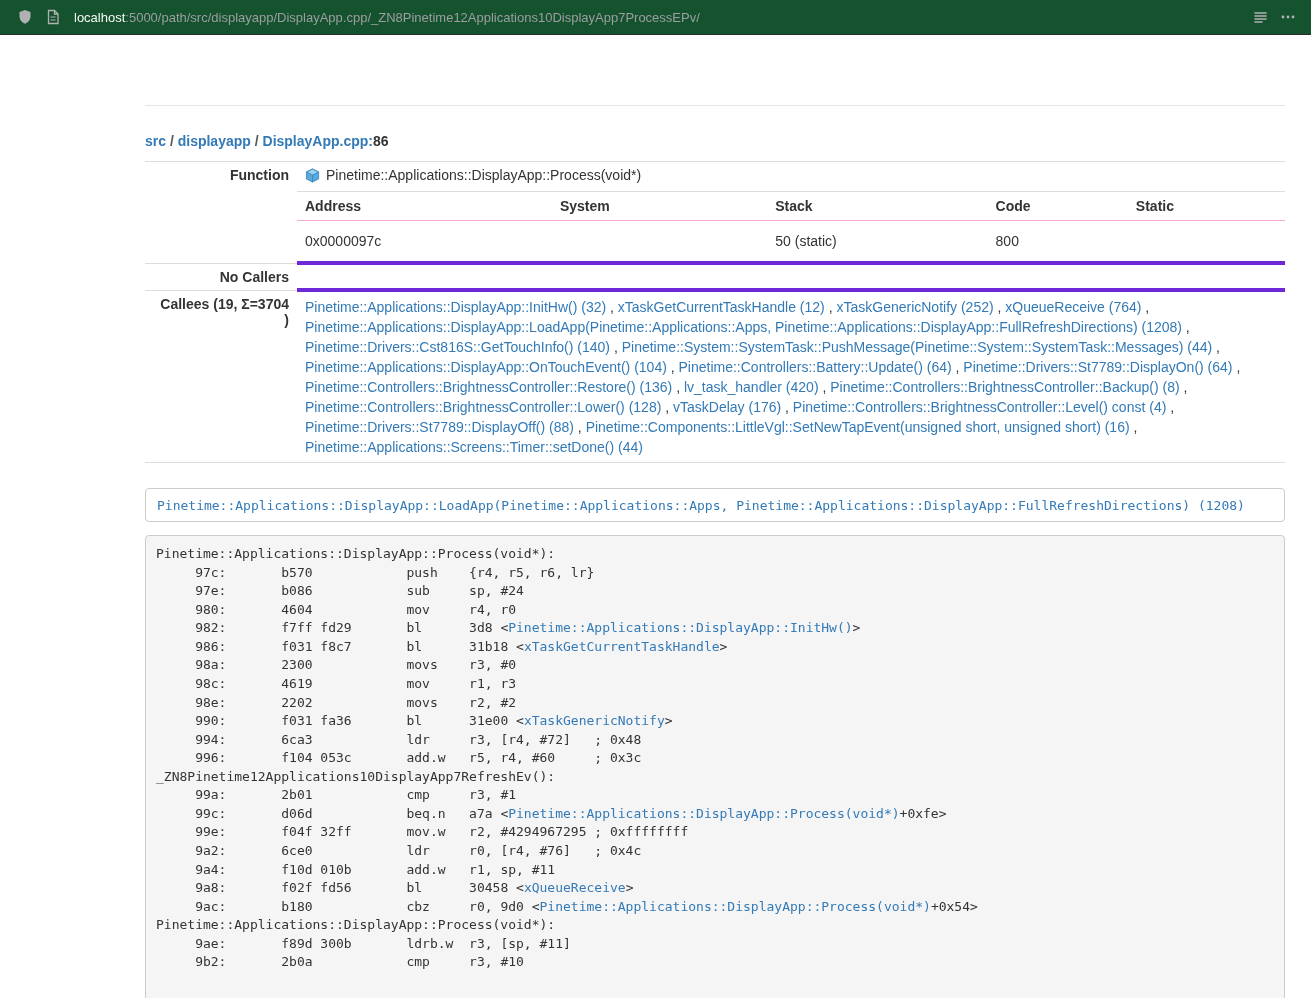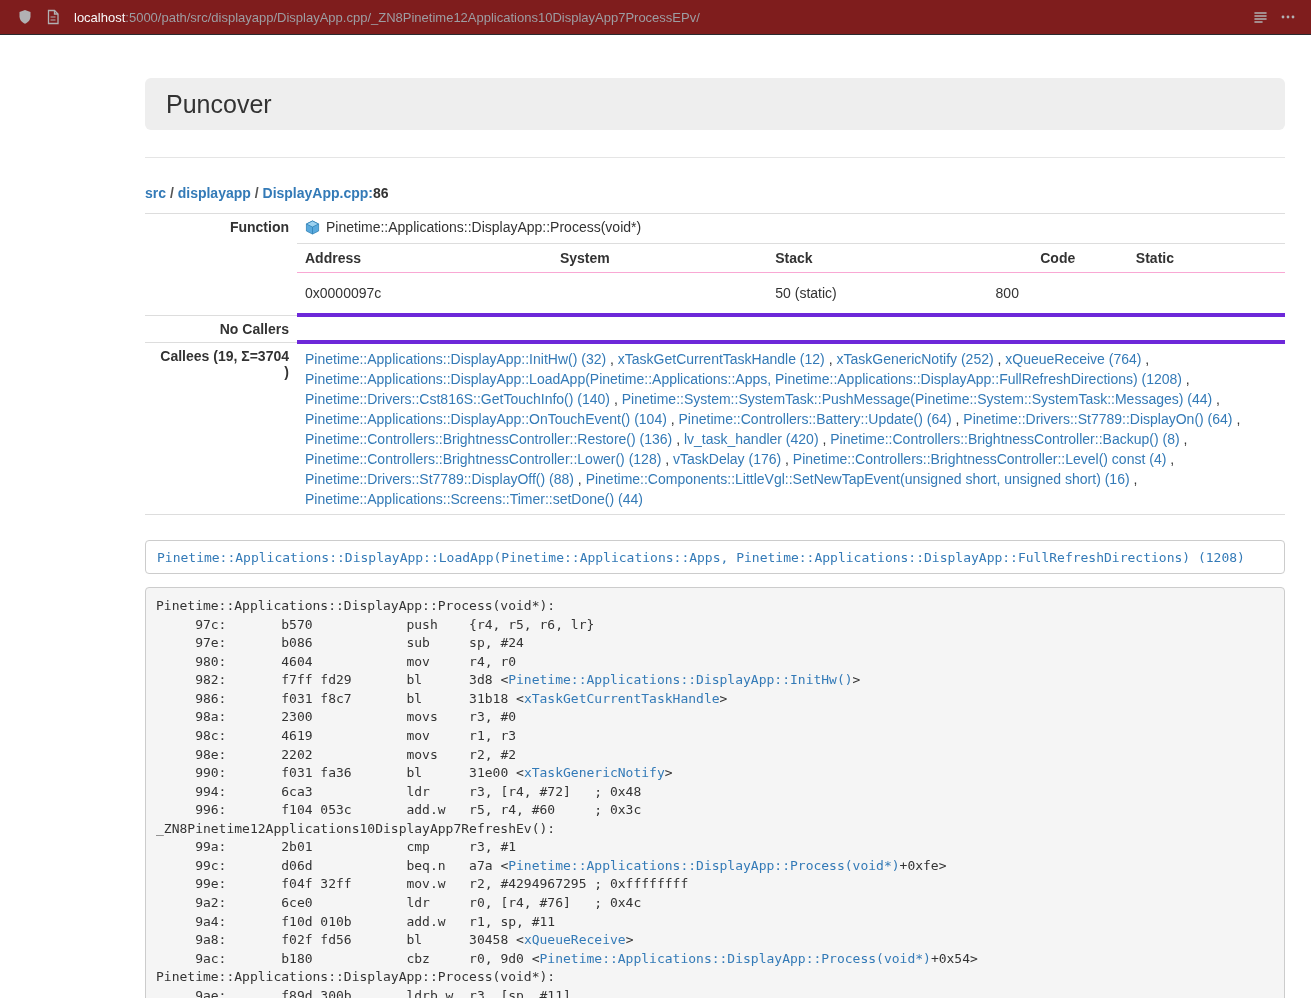--- a/index.html
+++ b/index.html
@@ -2,21 +2,21 @@
 <html><head>
 <meta charset="utf-8">
 <style>
   * { margin:0; padding:0; box-sizing:border-box; }
   html, body { width:1311px; height:998px; overflow:hidden; background:#fff; }
   body { font-family:"Liberation Sans", sans-serif; font-size:14px; color:#333; }
   a { text-decoration:none; color:#337ab7; cursor:pointer; }
 
   
   .topbar {
-    height:35px; background:#7f1d1d; border-bottom:1px solid #2a2a2e;
+    height:35px; background:#14532d; border-bottom:1px solid #2a2a2e;
     display:flex; align-items:center; padding:0 14px 0 16px; gap:10px;
   }
   .tb-icon { width:18px; height:18px; display:flex; align-items:center; justify-content:center; flex:0 0 auto; }
   .urlbar { flex:1 1 auto; font-size:13px; color:#9d9da2; white-space:nowrap; overflow:hidden; padding-left:2px; }
   .url-host { color:#f9f9fa; }
   .url-path { color:#9d9da2; }
 
   
   .container { width:1140px; margin-left:145px; padding-top:43px; }
 
@@ -44,21 +44,21 @@
   td.stats-cell { padding:0 !important; border-top:none !important; }
 
   .fn-name-cell .fn-icon { display:inline-block; vertical-align:-3px; margin-right:6px; }
 
   .stats-table { width:100%; border-collapse:collapse; table-layout:fixed; }
   .stats-table th { text-align:left; font-weight:bold; padding:6px 8px; border-top:1px solid #ddd;margin-left:17px; }
   .stats-table td { padding:12px 8px; border-top:1px solid #f9a8d4; }
   .stats-table th:nth-child(1){ width:25.8%; }
   .stats-table th:nth-child(2){ width:21.8%; }
   .stats-table th:nth-child(3){ width:22.3%; }
-  .stats-table th:nth-child(4){ width:14.2%;text-align:center; }
+  .stats-table th:nth-child(4){ width:14.2%; }
 
   .callees-cell { line-height:20px; }
   .callee-sep { color:#333; }
 
   
   .sel-panel { margin-top:25px; border:1px solid #ccc; border-radius:4px; padding:8px 11px; background:#fff; }
   .sel-panel a { font-family:"DejaVu Sans Mono","Liberation Mono",monospace; font-size:13px; color:#337ab7; }
 
   
   .code {
@@ -98,23 +98,20 @@
     <svg width="16" height="16" viewBox="0 0 16 16">
       <circle cx="3" cy="8" r="1.4" fill="#b1b1b3"></circle>
         <circle cx="8" cy="8" r="1.4" fill="#b1b1b3"></circle>
         <circle cx="13" cy="8" r="1.4" fill="#b1b1b3"></circle>
     </svg>
   </span>
 </div>
 
 <div class="container">
 
-  <div class="jumbotron">
-    <span class="title">Puncover</span>
-  </div>
 
   <hr class="rule">
 
   <div class="breadcrumb-bar"><a class="crumb-link" href="#">src</a><span class="crumb-sep"> / </span><a class="crumb-link" href="#">displayapp</a><span class="crumb-sep"> / </span><a class="crumb-link" href="#">DisplayApp.cpp:</a><span class="crumb-line">86</span></div>
 
   <table class="fn-table">
     <tbody>
       <tr>
         <th rowspan="2">Function</th>
         <td class="fn-name-cell">

